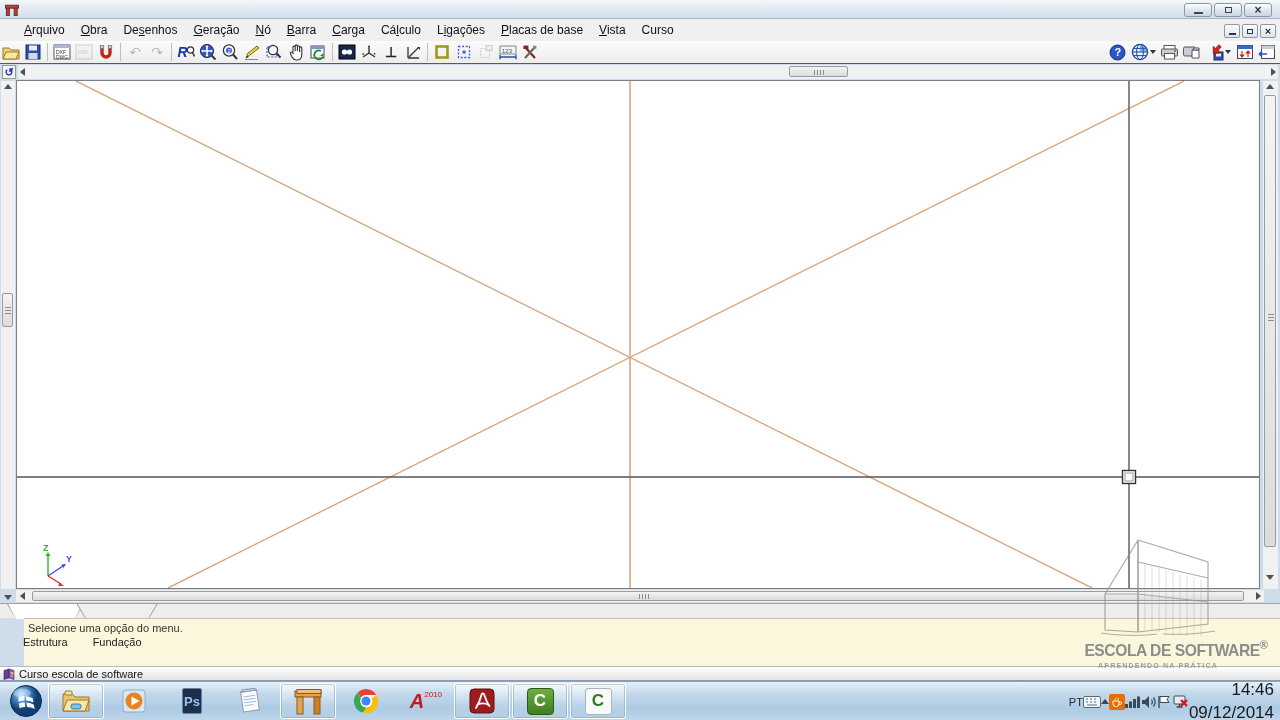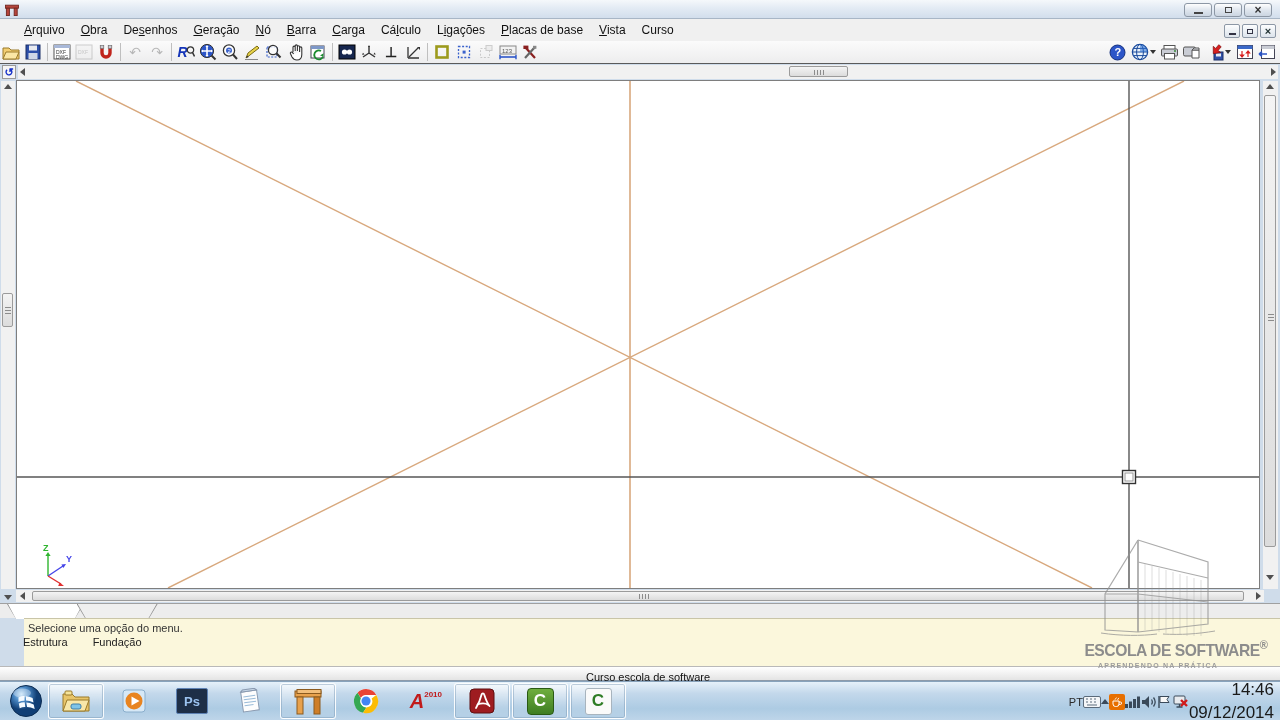--- a/index.html
+++ b/index.html
@@ -82,21 +82,21 @@
   .tab.active .tab-in { background:#FFFFFF; bottom:0; }
   .tab .tab-label { position:relative; z-index:2; font-size:11px; color:#222;
     display:flex; align-items:center; height:100%; justify-content:center;margin-top:30px; }
 
   
   #statusbar { left:0; top:618px; width:1280px; height:48px; background:#FBF7DC;
     border-top:1px solid #C9C5A8;margin-left:24px; }
   #status-msg { position:absolute; left:4px; top:3px; font-size:11px; color:#333; }
   #banner { left:0; top:666px; width:1280px; height:15px;
     background:linear-gradient(180deg,#FFFFFF,#E4E4E4); border-top:1px solid #B9B9B9;
-    border-bottom:1px solid #8E9BAA; display:flex; align-items:center; gap:4px; padding-left:16px;flex-direction:column; }
+    border-bottom:1px solid #8E9BAA; display:flex; align-items:center; gap:4px; padding-left:3px; }
   #banner-label { font-size:11px; color:#111; }
 
   
   #watermark { left:1078px; top:536px; width:160px; height:136px; z-index:60;
     pointer-events:none; text-align:center; }
   #wm-title { font-size:17px; font-weight:bold; color:#8C8C8C; letter-spacing:-.5px;
     transform:scaleX(.92); white-space:nowrap; margin-top:2px; }
   #wm-title sup { font-size:12px; }
   #wm-sub { font-size:7px; font-weight:bold; letter-spacing:1.2px; color:#9C9C9C; margin-top:1px; }
 
@@ -526,21 +526,21 @@
     </svg>
   </div>
   <div class="task-btn">
     <svg width="26" height="26" viewBox="0 0 26 26">
       <rect x="2" y="2" width="22" height="22" rx="3" fill="#D6E8F6" stroke="#8AAECC"></rect>
       <circle cx="13" cy="13" r="8.5" fill="#E88420"></circle>
       <path d="M10.5 8.5l8 4.5-8 4.5z" fill="#FFF"></path>
     </svg>
   </div>
   <div class="task-btn">
-    <div style="width:32px;height:26px;background:#1E2F47;border:1px solid #5E82B4;border-radius:2px;display:flex;align-items:center;justify-content:center;">
+    <div style="width:20px;height:26px;background:#1E2F47;border:1px solid #5E82B4;border-radius:2px;display:flex;align-items:center;justify-content:center;">
       <span style="font-size:13px;font-weight:bold;color:#9CC3F0;">Ps</span>
     </div>
   </div>
   <div class="task-btn">
     <svg width="26" height="26" viewBox="0 0 26 26">
       <g transform="rotate(-8 13 13)">
         <rect x="5" y="3" width="16" height="20" fill="#FDFDFD" stroke="#8A9AB0"></rect>
         <path d="M7 8h12M7 11h12M7 14h12M7 17h9" stroke="#9ABBD8" stroke-width="1"></path>
         <path d="M5 3l16 0-2-2H7z" fill="#C8D8E8" stroke="#8A9AB0"></path>
       </g>
@@ -560,21 +560,21 @@
       <path d="M12 1a11 11 0 0 1 9.5 5.5H12a5.5 5.5 0 0 0-4.8 2.8L4.2 4.4A11 11 0 0 1 12 1z" fill="#E94335"></path>
       <path d="M4.2 4.4l3.2 5.5a5.5 5.5 0 0 0 5 8l-3.1 5A11 11 0 0 1 4.2 4.4z" fill="#34A853"></path>
       <path d="M21.5 6.5a11 11 0 0 1-12.2 16.4l3.1-5a5.5 5.5 0 0 0 4.8-8.2z" fill="#FBBC05"></path>
       <circle cx="12" cy="12" r="5.2" fill="#FFF"></circle>
       <circle cx="12" cy="12" r="4.2" fill="#4285F4"></circle>
     </svg>
   </div>
   <div class="task-btn">
     <div style="display:flex;align-items:flex-start;">
       <span style="font-size:20px;font-weight:bold;font-style:italic;color:#C11A1A;line-height:1;">A</span>
-      <span style="font-size:8px;font-weight:bold;color:#C11A1A;width:14px;line-height:1.05;">2010</span>
+      <span style="font-size:8px;font-weight:normal;color:#C11A1A;width:14px;line-height:1.05;">2010</span>
     </div>
   </div>
   <div class="task-btn open">
     <svg width="26" height="26" viewBox="0 0 26 26">
       <rect x="1" y="1" width="24" height="24" rx="4" fill="#9E1C20" stroke="#5E0E10"></rect>
       <path d="M7 20c3-5 5-11 5.6-13.5.4-1.6 2.2-1.6 2.6 0C16 9 18 15 20.5 18" fill="none" stroke="#FFF" stroke-width="1.8" stroke-linecap="round"></path>
       <path d="M8.5 16.5c4-1.5 8-1.5 11 .5" fill="none" stroke="#FFF" stroke-width="1.6" stroke-linecap="round"></path>
     </svg>
   </div>
   <div class="task-btn open">

